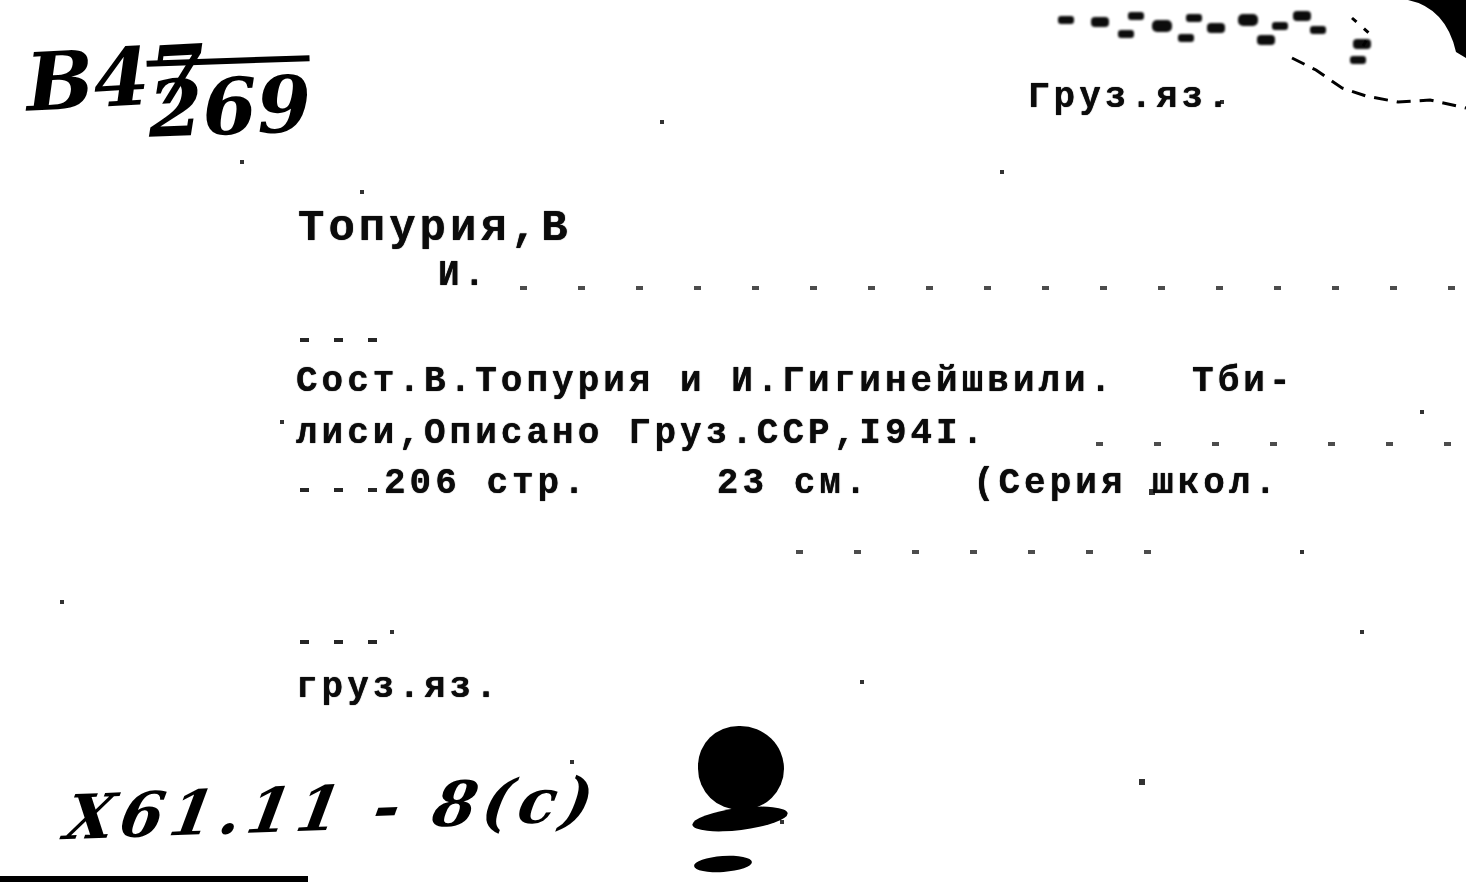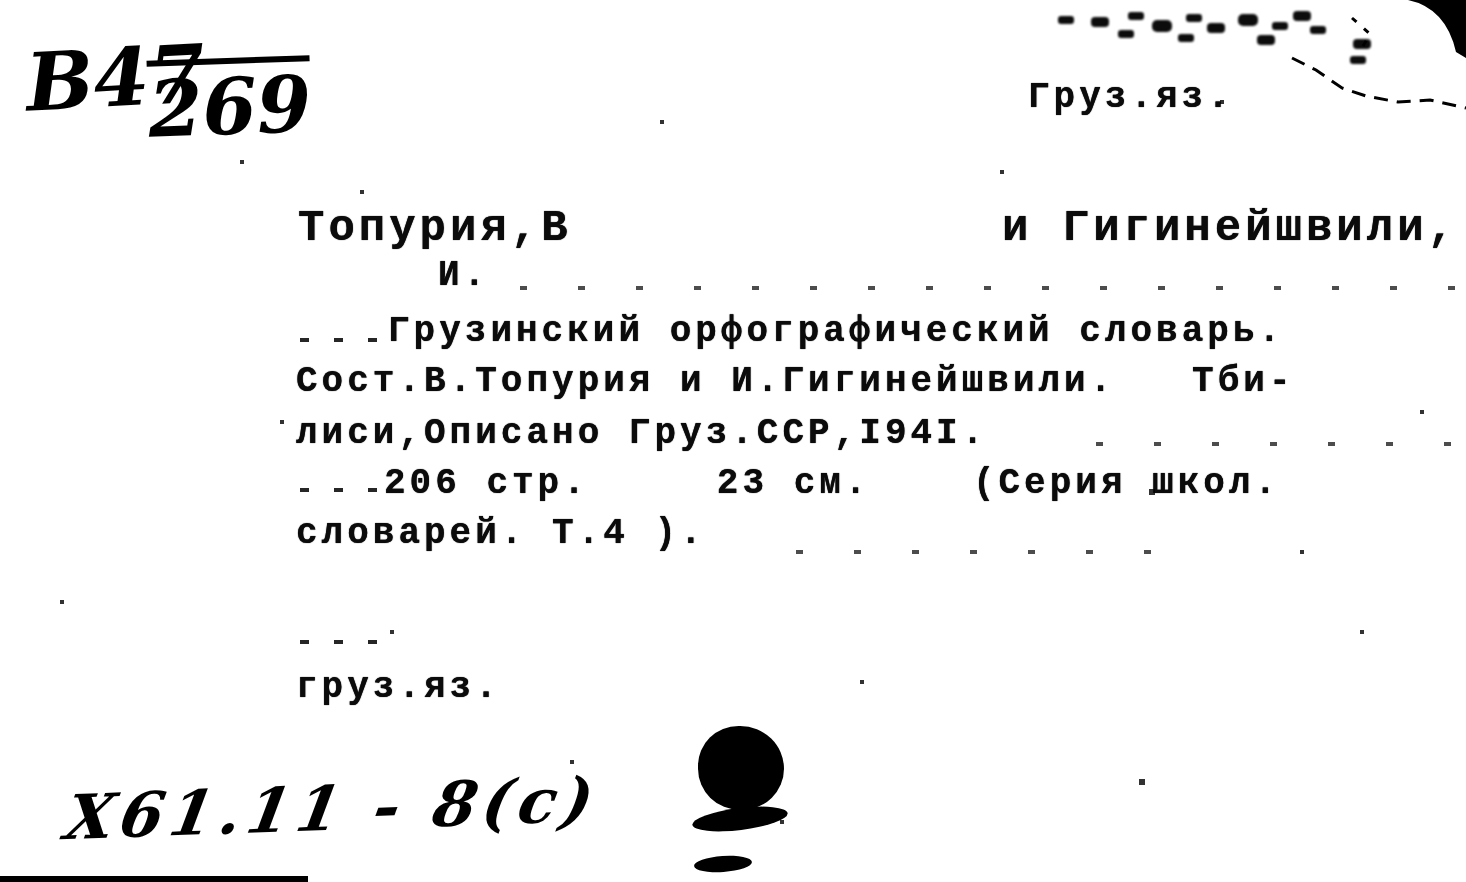--- a/index.html
+++ b/index.html
@@ -101,29 +101,26 @@
   <div class="hand hand-call-bottom">
     <span class="overlined">269</span>
   </div>
 
   <div class="stamp"></div>
 
   <div class="typed" style="left:1028px;top:80px;">Груз.яз.</div>
 
   <div class="author-row">
     <span>Топурия,В</span>
-    <span>и Гигинейшвили,</span>
   </div>
   <div class="typed" style="left:438px;top:258px;">И.</div>
 
-  <div class="typed" style="left:388px;top:314px;">Грузинский орфографический словарь.</div>
   <div class="typed" style="left:296px;top:364px;">Сост.В.Топурия и И.Гигинейшвили.   Тби-</div>
   <div class="typed" style="left:296px;top:416px;">лиси,Описано Груз.ССР,I94I.</div>
   <div class="typed" style="left:384px;top:466px;">206 стр.     23 см.    (Серия школ.</div>
-  <div class="typed" style="left:296px;top:516px;">словарей. Т.4 ).</div>
   <div class="typed" style="left:296px;top:670px;">груз.яз.</div>
 
   <div class="hand hand-class">Х61.11 - 8(с)</div>
 
   <div class="dashes sparse d1"></div>
   <div class="dashes d2"></div>
   <div class="dashes sparse d3"></div>
   <div class="dashes d4"></div>
   <div class="dashes sparse d5"></div>
   <div class="dashes d6"></div>

